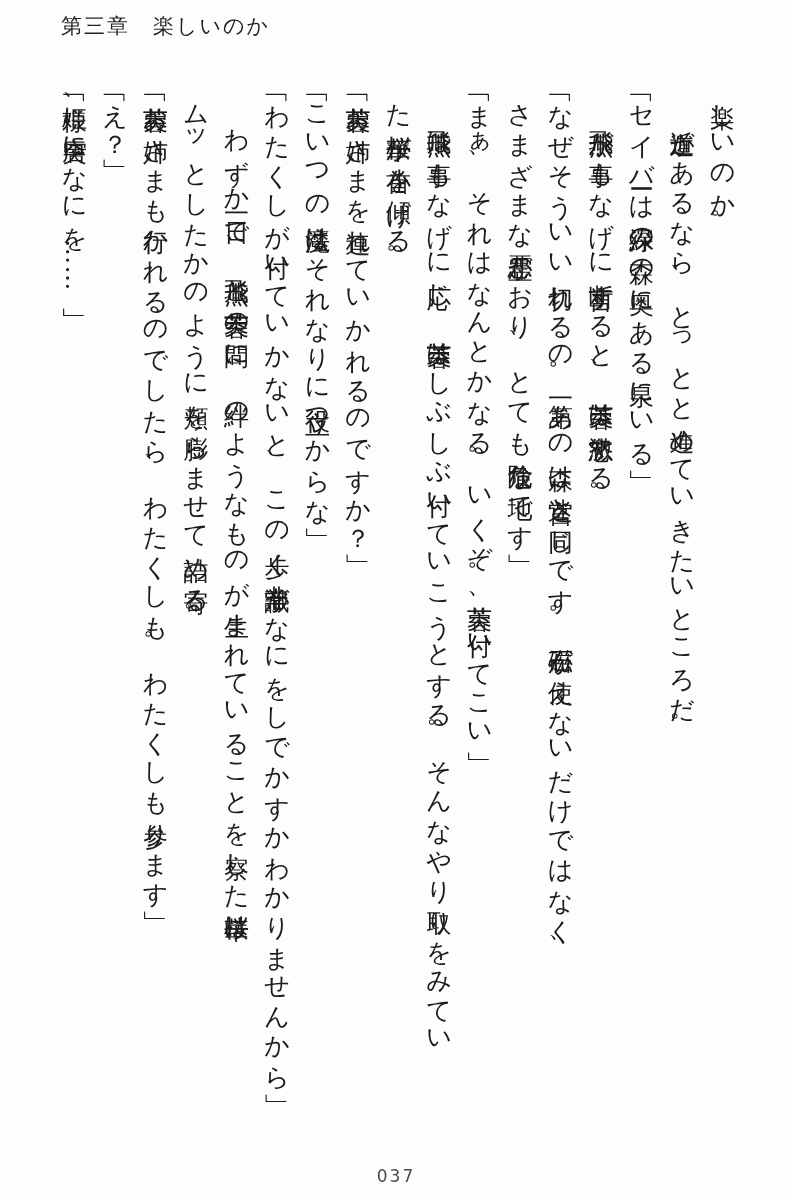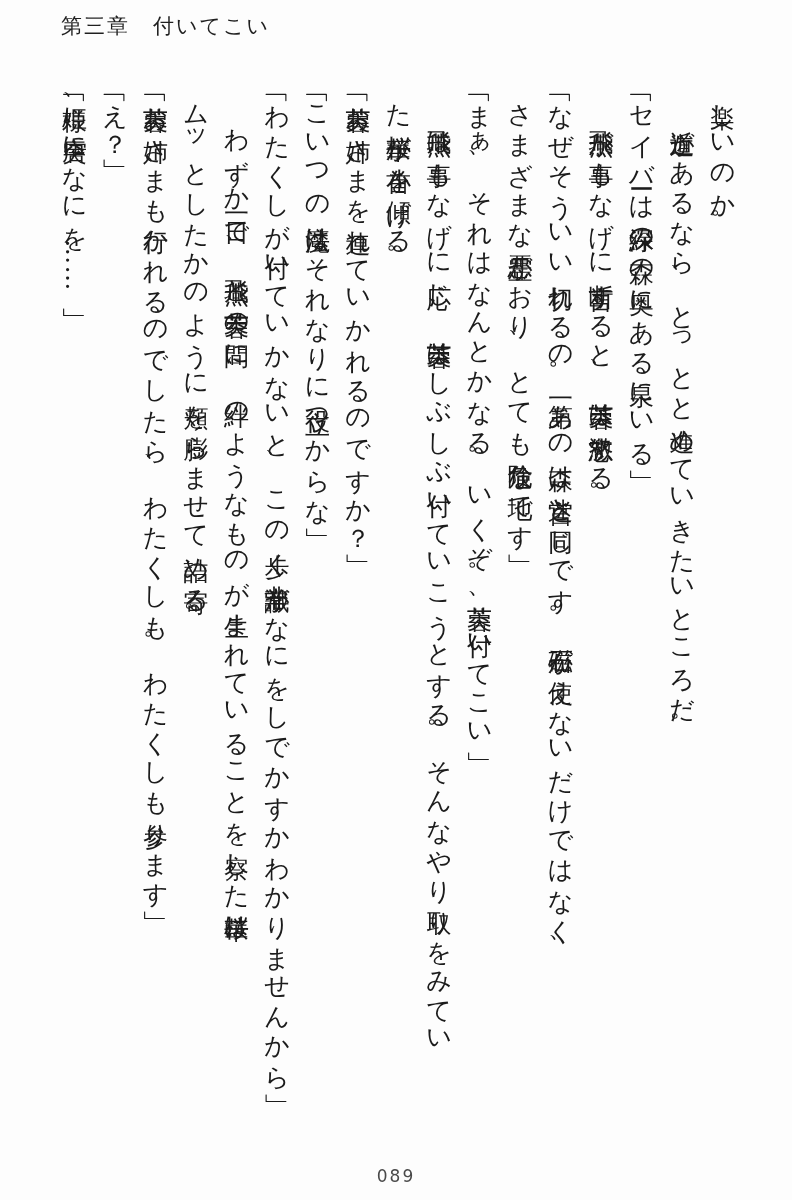--- a/index.html
+++ b/index.html
@@ -49,21 +49,21 @@
     text-align: center;
     font-family: "DejaVu Sans", "Liberation Sans", sans-serif;
     font-size: 17px;
     letter-spacing: 2px;
     color: #4a4a4a;
   }
 </style>
 </head>
 <body>
 
-<div class="chapter-heading">第三章　付いてこい</div>
+<div class="chapter-heading">第三章　楽しいのか</div>
 
 <div class="text-block">
   <p class="col">楽しいのか。</p>
   <p class="col indent">近道があるなら、とっとと進めていきたいところだ。</p>
   <p class="col">「セイバーは深緑の森の奥にある泉にいる」</p>
   <p class="col indent">飛燕が事もなげに断言すると、芙蓉は激怒する。</p>
   <p class="col">「なぜそういい切れるの。第一あの森は迷宮と同じです。磁石が使えないだけではなく、</p>
   <p class="col">さまざまな悪霊がおり、とても危険な地です」</p>
   <p class="col">「まぁ、それはなんとかなる。いくぞ。芙蓉、付いてこい」</p>
   <p class="col indent">飛燕は事もなげに応じ、芙蓉はしぶしぶ付いていこうとする。そんなやり取りをみてい</p>
@@ -71,13 +71,13 @@
   <p class="col">「芙蓉お姉さまを連れていかれるのですか？」</p>
   <p class="col">「こいつの魔法はそれなりに役立つからな」</p>
   <p class="col">「わたくしが付いていかないと、この歩く非常識がなにをしでかすかわかりませんから」</p>
   <p class="col indent">わずか一日で、飛燕と芙蓉の間に、絆のようなものが生まれていることを察した桜華は、</p>
   <p class="col">ムッとしたかのように頬を膨らませて詰め寄る。</p>
   <p class="col">「芙蓉お姉さまも行かれるのでしたら、わたくしも。わたくしも参ります」</p>
   <p class="col">「え？」</p>
   <p class="col">「姫様、唐突になにを……」</p>
 </div>
 
-<div class="page-number">089</div>
+<div class="page-number">037</div>
 
 </body></html>

